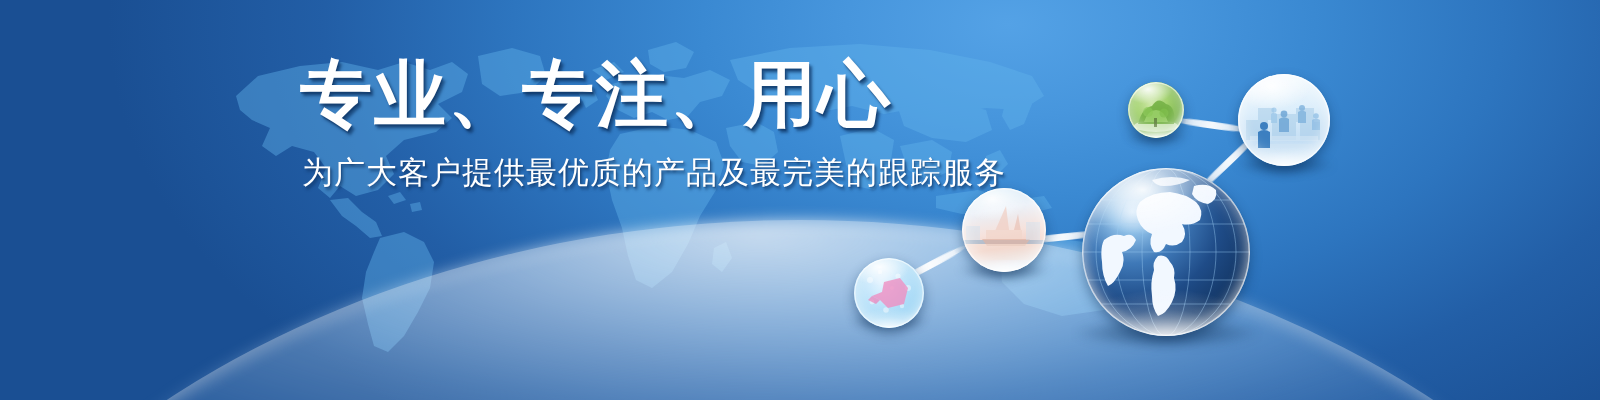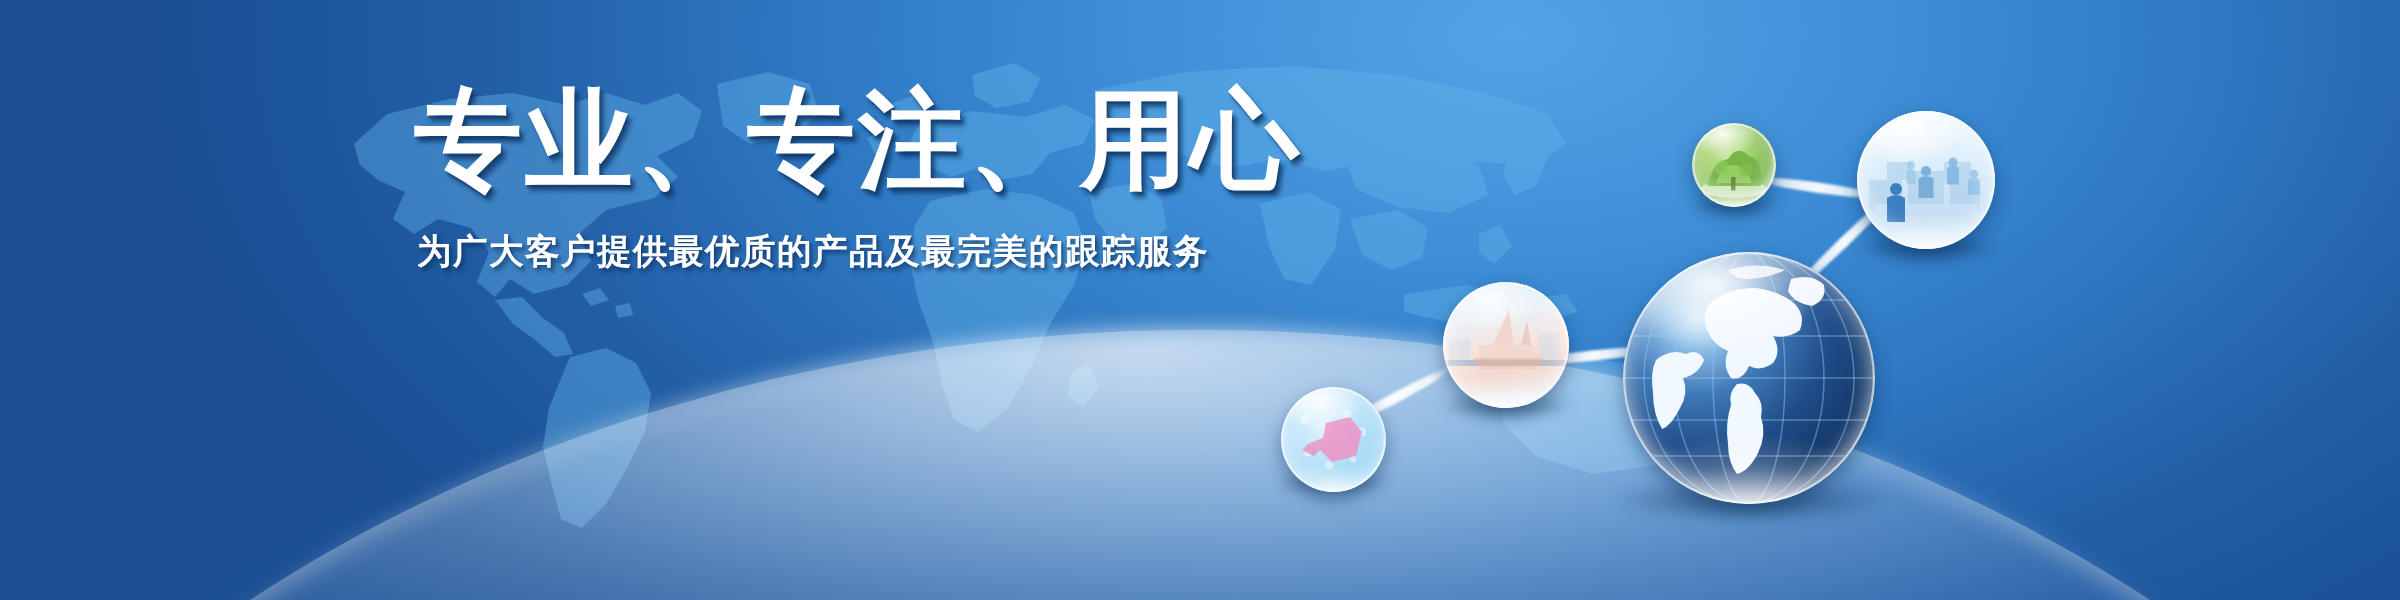--- a/index.html
+++ b/index.html
@@ -53,39 +53,39 @@
     left:-180px; bottom:-580px;
     width:1960px; height:760px;
     border-radius:50% 50% 0 0 / 100% 100% 0 0;
     box-shadow: inset 0 5px 16px rgba(255,255,255,.40);
     pointer-events:none;
   }
 
   
   #textblock {
     position:absolute;
-    left:276px; top:58px;
+    left:300px; top:58px;
     width:720px;
   }
   .headline {
     font-size:72px;
     font-weight:bold;
     color:#ffffff;
     letter-spacing:2px;
     line-height:1.0;
     white-space:nowrap;
     text-shadow:
       3px 4px 3px rgba(10,45,90,.62),
       1px 2px 1px rgba(20,60,110,.50);
   }
   .subline {
     margin-top:22px;
     margin-left:2px;
-    font-size:23px;
-    font-weight:bold;
+    font-size:31px;
+    font-weight:normal;
     color:#ffffff;
     letter-spacing:1px;
     white-space:nowrap;
     text-shadow:
       2px 3px 3px rgba(10,45,90,.60),
       1px 1px 1px rgba(20,60,110,.45);
   }
 
   
   #network { position:absolute; left:0; top:0; width:1600px; height:400px; }

